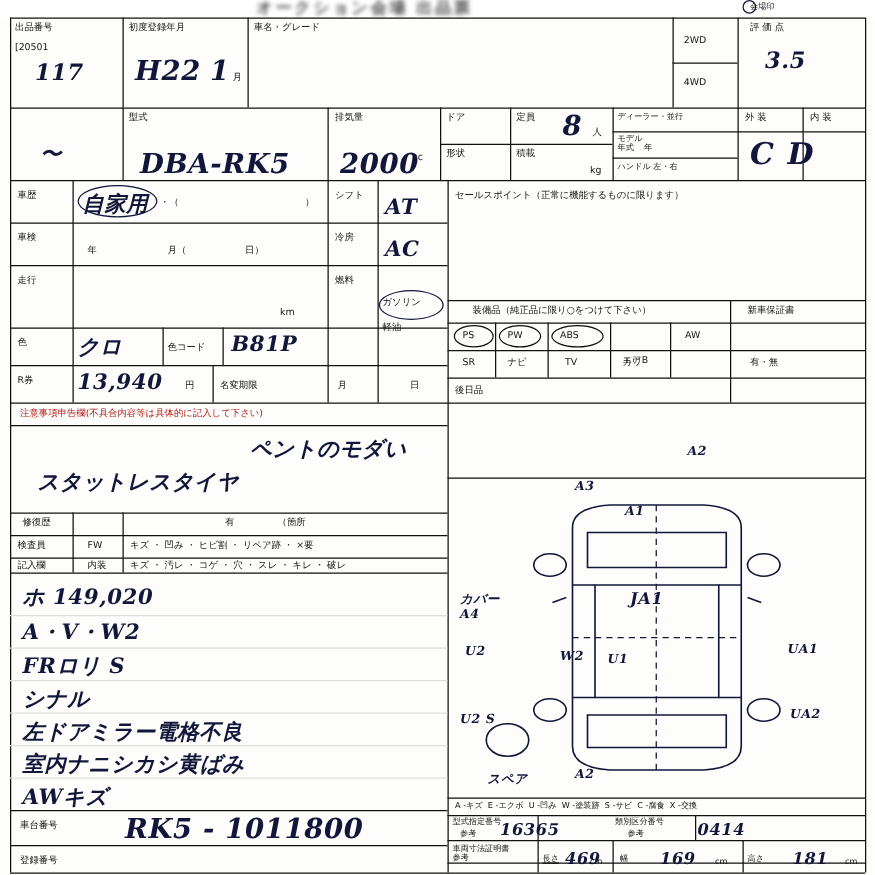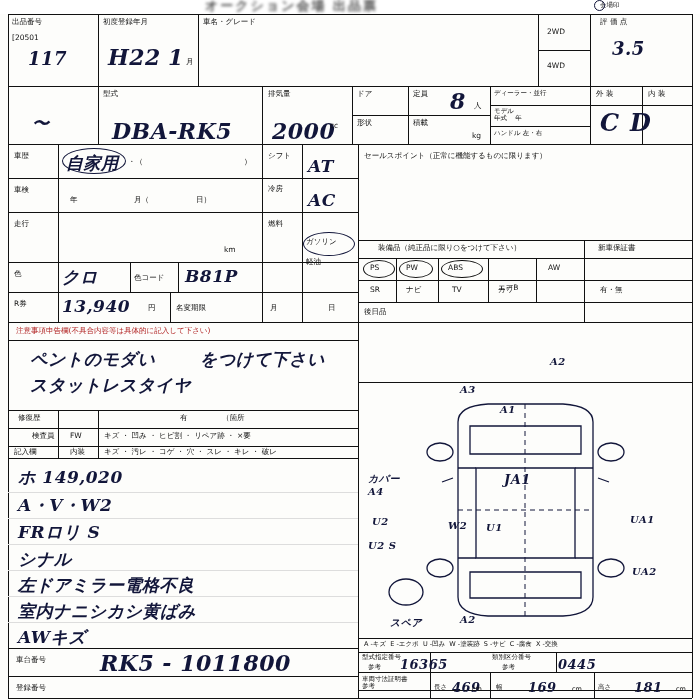--- a/index.html
+++ b/index.html
@@ -170,36 +170,35 @@
 
   <div class="t sm" style="left:14px;top:300px;">R券</div>
   <div class="hand mid" style="left:62px;top:296px;">13,940</div>
   <div class="t sm" style="left:148px;top:304px;">円</div>
   <div class="t sm" style="left:176px;top:304px;">名変期限</div>
   <div class="t sm" style="left:270px;top:304px;">月</div>
   <div class="t sm" style="left:328px;top:304px;">日</div>
 
   <div class="t sm" style="left:268px;top:152px;">シフト</div>
   <div class="hand mid" style="left:308px;top:156px;">AT</div>
-  <div class="t sm" style="left:268px;top:186px;font-family:Liberation Mono, monospace;">冷房</div>
+  <div class="t sm" style="left:268px;top:186px;">冷房</div>
   <div class="hand mid" style="left:308px;top:190px;">AC</div>
   <div class="t sm" style="left:268px;top:220px;">燃料</div>
   <div class="t sm" style="left:306px;top:238px;">ガソリン</div>
   <div class="t sm" style="left:306px;top:258px;">軽油</div>
   <div class="circ" style="left:303px;top:232px;width:50px;height:22px;"></div>
 
   <div class="t sm" style="left:16px;top:327px;color:#b02020;">注意事項申告欄(不具合内容等は具体的に記入して下さい)</div>
-  <div class="hand mid" style="left:30px;top:348px;">ペントのモダい</div>
-  <div class="hand mid" style="left:200px;top:348px;">をつけて下さい</div>
+  <div class="hand mid" style="left:200px;top:348px;">ペントのモダい</div>
   <div class="hand mid" style="left:30px;top:374px;">スタットレスタイヤ</div>
   <div class="t sm" style="left:18px;top:414px;">修復歴</div>
   <div class="t sm" style="left:180px;top:414px;">有</div>
   <div class="t sm" style="left:222px;top:414px;">（箇所</div>
 
-  <div class="t sm" style="left:32px;top:432px;">検査員</div>
+  <div class="t sm" style="left:14px;top:432px;">検査員</div>
   <div class="t sm" style="left:70px;top:432px;">FW</div>
   <div class="t sm" style="left:104px;top:432px;">キズ ・ 凹み ・ ヒビ割 ・ リペア跡 ・ ×要</div>
   <div class="t sm" style="left:14px;top:448px;">記入欄</div>
   <div class="t sm" style="left:70px;top:448px;">内装</div>
   <div class="t sm" style="left:104px;top:448px;">キズ ・ 汚レ ・ コゲ ・ 穴 ・ スレ ・ キレ ・ 破レ</div>
 
   <div class="ln h" style="left:8px;top:492px;width:350px;background:#ddd;"></div>
   <div class="ln h" style="left:8px;top:518px;width:350px;background:#ddd;"></div>
   <div class="ln h" style="left:8px;top:544px;width:350px;background:#ddd;"></div>
   <div class="ln h" style="left:8px;top:570px;width:350px;background:#ddd;"></div>
@@ -266,35 +265,35 @@
   </svg>
 
   <div class="hand tiny" style="left:460px;top:356px;margin-top:28px;">A3</div>
   <div class="hand tiny" style="left:550px;top:356px;">A2</div>
   <div class="hand tiny" style="left:500px;top:404px;">A1</div>
   <div class="hand sml" style="left:504px;top:472px;">JA1</div>
   <div class="hand tiny" style="left:448px;top:520px;">W2</div>
   <div class="hand tiny" style="left:372px;top:516px;">U2</div>
   <div class="hand tiny" style="left:486px;top:522px;text-align:right;">U1</div>
   <div class="hand tiny" style="left:630px;top:514px;">UA1</div>
-  <div class="hand tiny" style="left:368px;top:540px;text-align:center;">U2 S</div>
+  <div class="hand tiny" style="left:368px;top:570px;text-align:center;">U2 S</div>
   <div class="hand tiny" style="left:632px;top:566px;">UA2</div>
   <div class="hand tiny" style="left:460px;top:614px;">A2</div>
   <div class="hand tiny" style="left:368px;top:472px;">カバー
 A4</div>
   <div class="hand tiny" style="left:390px;top:616px;">スペア</div>
 
   <div class="t xs" style="left:364px;top:641px;">A -キズ  E -エクボ  U -凹み  W -塗装跡  S -サビ  C -腐食  X -交換</div>
 
   <div class="t xs" style="left:362px;top:654px;">型式指定番号</div>
   <div class="t xs" style="left:368px;top:664px;">参考</div>
   <div class="hand sml" style="left:400px;top:657px;text-align:right;">16365</div>
   <div class="t xs" style="left:492px;top:654px;">類別区分番号</div>
   <div class="t xs" style="left:502px;top:664px;">参考</div>
-  <div class="hand sml" style="left:558px;top:657px;">0445</div>
+  <div class="hand sml" style="left:558px;top:657px;">0414</div>
 
   <div class="t xs" style="left:362px;top:676px;">車両寸法証明書
 参考</div>
   <div class="t xs" style="left:434px;top:684px;text-decoration:underline;">長さ</div>
   <div class="hand sml" style="left:452px;top:680px;">469</div>
   <div class="t xs" style="left:472px;top:686px;">cm</div>
   <div class="t xs" style="left:496px;top:684px;">幅</div>
   <div class="hand sml" style="left:528px;top:680px;">169</div>
   <div class="t xs" style="left:572px;top:686px;">cm</div>
   <div class="t xs" style="left:598px;top:684px;">高さ</div>

